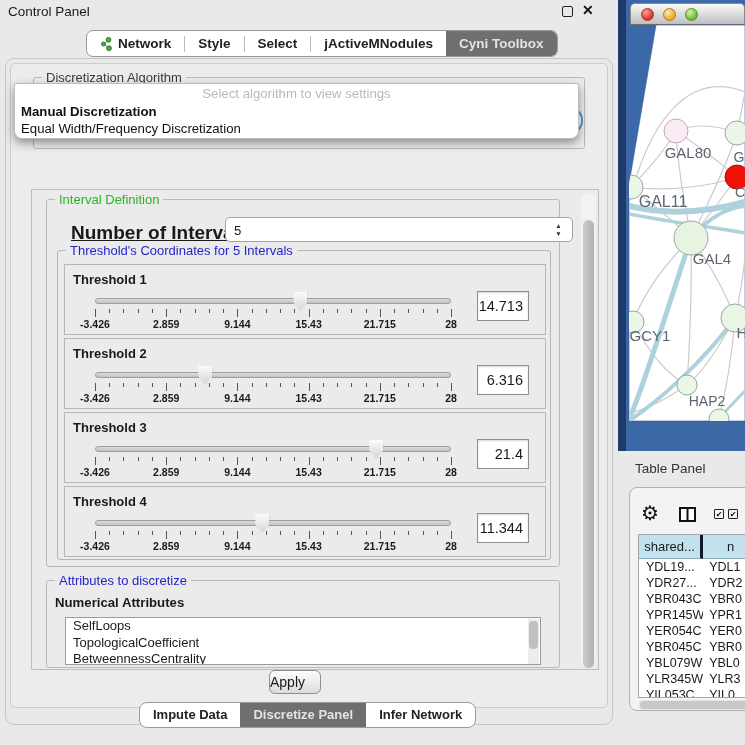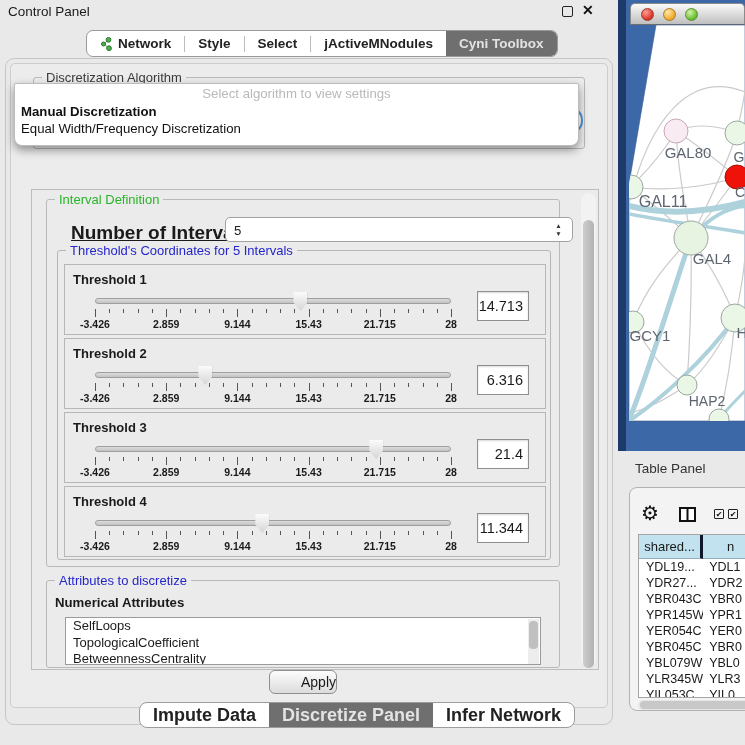--- a/index.html
+++ b/index.html
@@ -31,21 +31,21 @@
   .gtitle{position:absolute;top:-8px;left:8px;padding:0 4px;font-size:13px;line-height:15px;white-space:nowrap;}
   .bg-inner>.gtitle{background:#ececec;}
   .bg-panel>.gtitle{background:#ebebeb;}
 
   
   .alg-group{left:22px;top:13px;width:552px;height:72px;}
   .alg-group>.gtitle{color:#3a3a3a;}
   .alg-combo{left:34px;top:43px;width:538px;height:27px;background:#fff;border:2px solid var(--accent);border-radius:13px;}
 
   
-  .popup{left:3px;top:19px;width:565px;height:63px;background:#fff;border:1px solid #bdbdbd;
+  .popup{left:3px;top:19px;width:565px;height:56px;background:#fff;border:1px solid #bdbdbd;
     border-radius:2px 2px 8px 8px;box-shadow:0 4px 10px rgba(0,0,0,.40);z-index:40;}
   .popup-ph{left:0;top:2px;width:100%;text-align:center;font-size:13.2px;color:#b9b9b9;}
   .popup-opt{left:6px;height:17px;font-size:13.2px;color:#111;white-space:nowrap;}
 
   
   .td-group{left:22px;top:77px;width:552px;height:45px;}
   .td-group>.gtitle{color:#1c1c3c;}
   .combo{background:#fff;border:1px solid #a3a3a3;border-radius:5px;font-size:13.2px;color:#222;}
   .combo .cval{position:absolute;left:8px;top:0;line-height:25px;white-space:nowrap;}
   .steppers{position:absolute;right:9px;top:4px;width:9px;font-size:6.5px;line-height:8px;color:#333;text-align:center;}
@@ -82,26 +82,26 @@
     font-size:14.5px;text-align:right;padding:6px 5px 0 0;box-shadow:inset 0 1px 2px rgba(0,0,0,.15);}
 
   .attr-group{left:14px;top:390px;width:514px;height:88px;}
   .attr-group>.gtitle{color:var(--title-blue);}
   .attr-sub{position:absolute;left:8px;top:14px;font-size:13.2px;font-weight:bold;}
   .attr-list{position:absolute;left:18px;top:36px;width:476px;height:48px;background:#fff;border:1px solid #9a9a9a;overflow:hidden;}
   .attr-item{font-size:13px;line-height:16.5px;padding-left:7px;white-space:nowrap;}
   .list-scroll{position:absolute;right:1px;top:1px;width:11px;height:46px;background:#ededed;}
   .list-thumb{position:absolute;left:1px;top:2px;width:9px;height:28px;background:#c0c0c0;border-radius:4px;}
 
-  .apply-btn{left:258px;top:606px;width:68px;height:24px;border:1px solid #8f8f8f;border-radius:6px;
-    background:linear-gradient(#fdfdfd,#dcdcdc);font-size:14px;text-align:right;line-height:22px;}
+  .apply-btn{left:258px;top:606px;width:52px;height:24px;border:1px solid #8f8f8f;border-radius:6px;
+    background:linear-gradient(#fdfdfd,#dcdcdc);font-size:14px;text-align:left;line-height:22px;}
 
   .bottom-tabs{left:139px;top:702px;height:26px;display:flex;align-items:center;background:#fff;
     border:1px solid #9c9c9c;border-radius:8px;overflow:hidden;z-index:10;}
-  .btab{padding:0 13px;height:26px;line-height:26px;font-size:18px;font-weight:600;color:#222;white-space:nowrap;}
+  .btab{padding:0 13px;height:26px;line-height:26px;font-size:13px;font-weight:600;color:#222;white-space:nowrap;}
   .btab.sel{background:var(--tab-dark);color:#e3e3e3;}
 
   
   .desktop-dark{left:618px;top:0;width:8px;height:451px;background:#1d3a6b;}
   .desktop-blue{left:626px;top:0;width:119px;height:451px;background:var(--desktop-blue);}
   .mac-titlebar{left:630px;top:3px;width:115px;height:22px;border:1px solid #8a8a8a;border-bottom-color:#6e6e6e;
     border-radius:5px 5px 0 0;background:linear-gradient(#fafafa,#bfbfbf);}
   .light{position:absolute;top:4px;width:13px;height:13px;border-radius:50%;}
   .light.red{left:10px;background:radial-gradient(circle at 35% 30%,#ff9f96,#d93025 70%);border:1px solid #9c3a30;}
   .light.yellow{left:32px;background:radial-gradient(circle at 35% 30%,#ffe9a8,#eea626 70%);border:1px solid #a87b26;}

